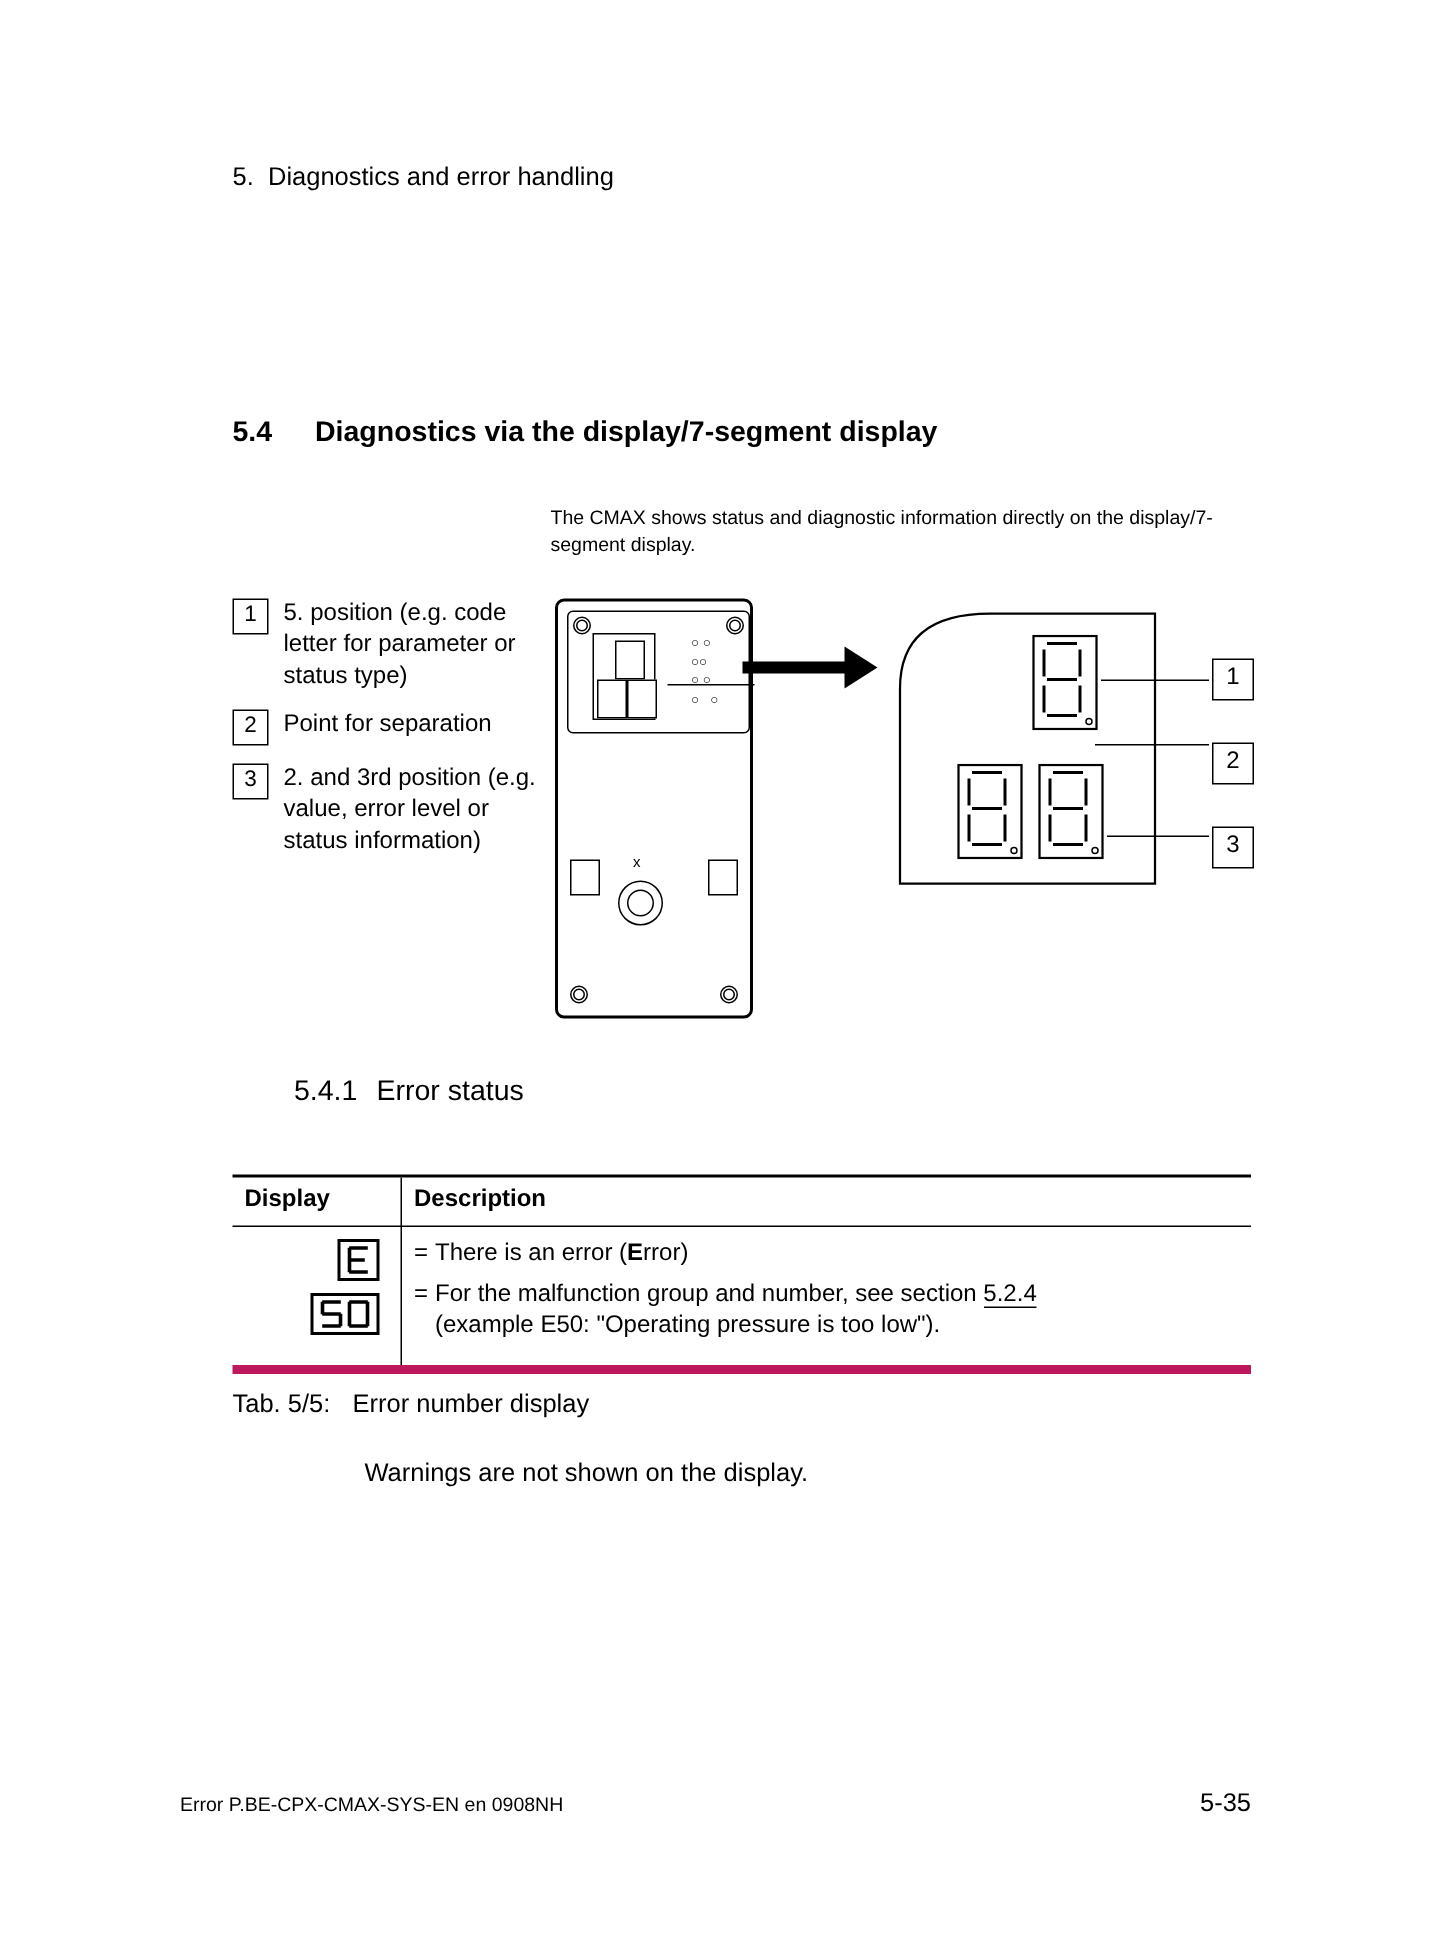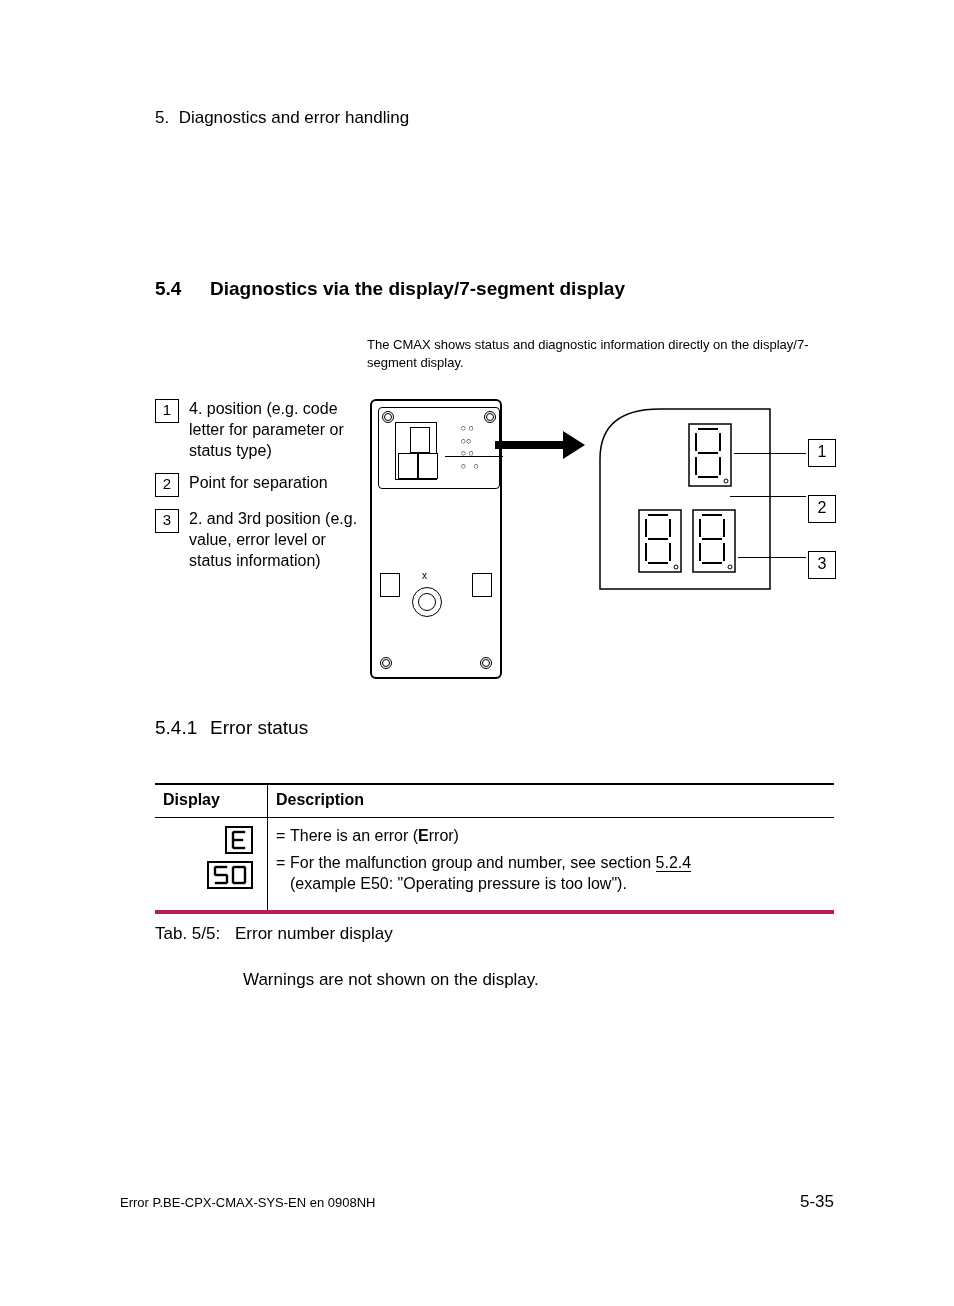--- a/index.html
+++ b/index.html
@@ -119,38 +119,38 @@
   }
   .callout-line { position:absolute; height:0; border-top:1px solid #000; }
   
   .fig-caption { font-size: 17px; margin: 6px 0 70px 0; }
   .fig-caption .label { display:inline-block; width: 80px; }
   h3.subsection-title {
     font-size: 19px;
     font-weight: normal;
     margin: 0 0 44px 0;
   }
-  .subsection-number { display:inline-block; width:55px; }
+  .subsection-number { display:inline-block; width:55px;margin-left:41px; }
   
   table.err-table {
     border-collapse: collapse;
     width: 100%;
     font-size: 16px;
     margin-bottom: 10px;
   }
   table.err-table th {
     text-align: left;
     font-weight: bold;
     padding: 6px 10px 8px 8px;
     border-top: 2px solid #000;
     border-bottom: 1.5px solid #000;
   }
   table.err-table td {
     padding: 8px 10px 10px 8px;
-    border-bottom: 4px solid #be185d;
+    border-bottom: 6px solid #be185d;
     vertical-align: top;
   }
   table.err-table th:first-child,
   table.err-table td:first-child {
     border-right: 1px solid #000;
     width: 90px;
   }
   .display-cell { text-align:right; padding-right:14px !important; }
   .seven-seg-box {
     display:inline-block; border:2px solid #000; padding:1px 3px;
@@ -193,21 +193,21 @@
     <span class="section-number">5.4</span><span>Diagnostics via the display/7-segment display</span>
   </h2>
 
   <p class="lead-para">The CMAX shows status and diagnostic information directly on the display/7-segment display.</p>
 
   <div class="figure-block">
 
     <div class="legend-col">
       <div class="legend-item">
         <span class="legend-num">1</span>
-        <span class="legend-text">4. position (e.g. code letter for parameter or status type)</span>
+        <span class="legend-text">5. position (e.g. code letter for parameter or status type)</span>
       </div>
       <div class="legend-item">
         <span class="legend-num">2</span>
         <span class="legend-text">Point for separation</span>
       </div>
       <div class="legend-item">
         <span class="legend-num">3</span>
         <span class="legend-text">2. and 3rd position (e.g. value, error level or status information)</span>
       </div>
     </div>

